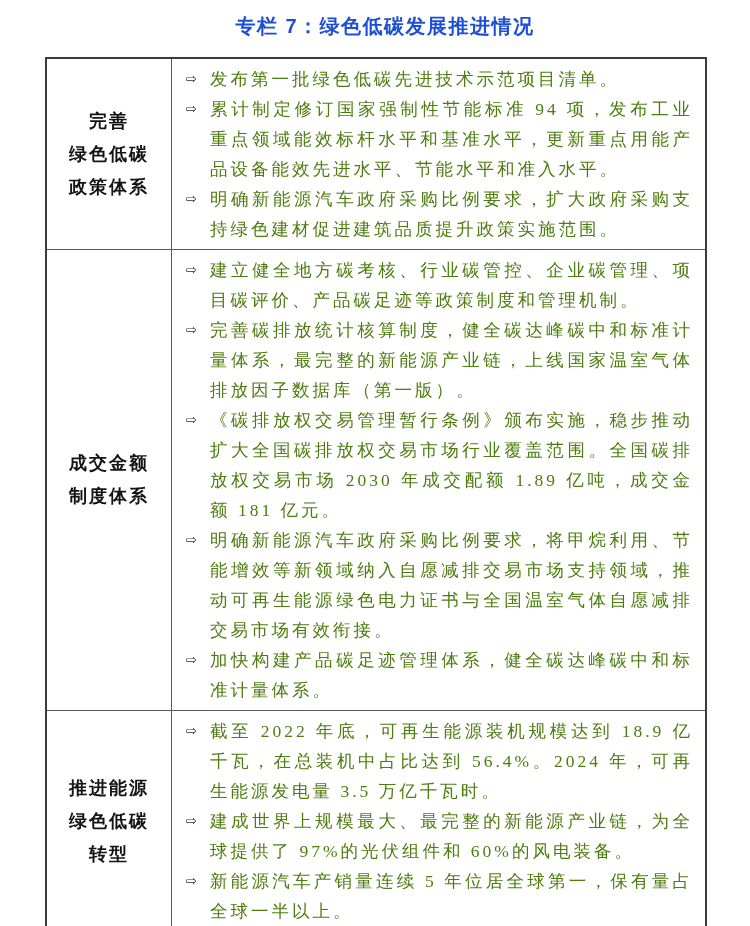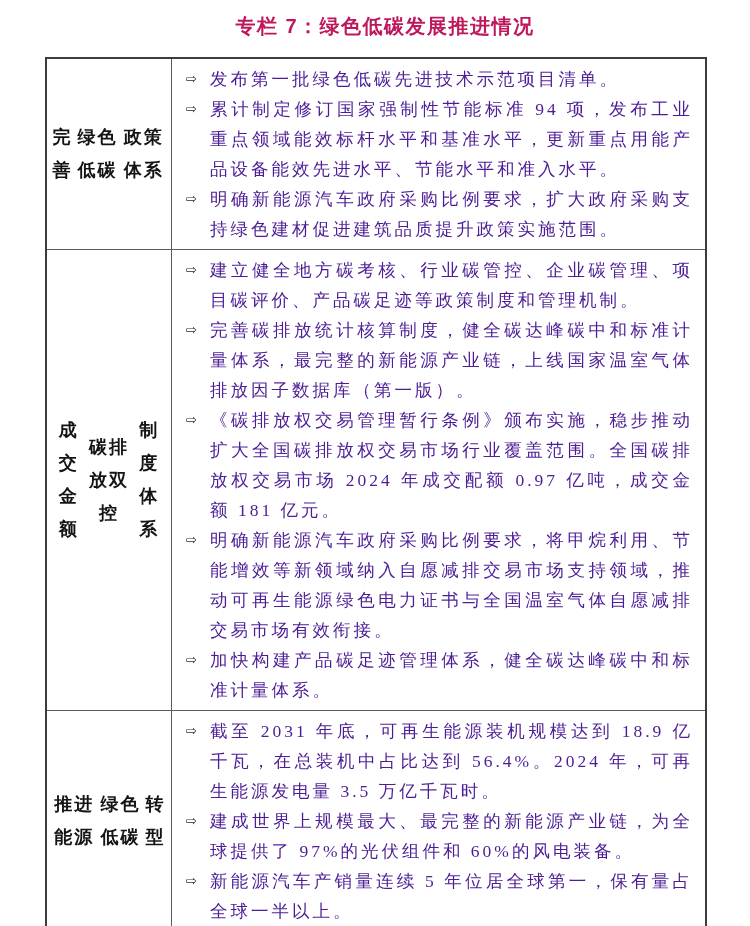--- a/index.html
+++ b/index.html
@@ -14,21 +14,21 @@
     overflow: hidden;
     color: #1c1c1c;
     font-family: "Liberation Serif", "DejaVu Serif", serif;
   }
   .page-title {
     text-align: center;
     font-family: "Liberation Sans", "DejaVu Sans", sans-serif;
     font-weight: bold;
     font-size: 20px;
     letter-spacing: 1.5px;
-    color: #be185d;
+    color: #1d4ed8;
     padding-top: 13px;
     margin: 0 0 16px 0;
     padding-left: 20px;
   }
   .box-table {
     position: absolute;
     left: 45px;
     top: 57px;
     width: 662px;
     border: 2px solid #3c3c3c;
@@ -41,21 +41,21 @@
     border-bottom: 1px solid #5a5a5a;
   }
   .trow:last-child {
     border-bottom: none;
   }
   .label-cell {
     width: 125px;
     min-width: 125px;
     border-right: 1px solid #5a5a5a;
     display: flex;
-    flex-direction: row;
+    flex-direction: column;
     justify-content: center;
     align-items: center;
     text-align: center;
     font-family: "Liberation Sans", "DejaVu Sans", sans-serif;
     font-weight: bold;
     font-size: 18px;
     line-height: 33px;
     letter-spacing: 2px;
     color: #141414;
     padding: 8px 4px;
@@ -79,21 +79,21 @@
     color: #2a2a2a;
     letter-spacing: 0;
   }
   .item-text {
     flex: 1;
     font-size: 17.5px;
     line-height: 30px;
     letter-spacing: 3px;
     text-align: justify;
     text-align-last: left;
-    color: #4c1d95;
+    color: #4d7c0f;
   }
 </style>
 </head>
 <body>
 
 <h1 class="page-title">专栏 7：绿色低碳发展推进情况</h1>
 
 <div class="box-table">
 
   <div class="trow">
@@ -114,35 +114,34 @@
       <div class="item">
         <span class="bullet">⇨</span>
         <span class="item-text">明确新能源汽车政府采购比例要求，扩大政府采购支持绿色建材促进建筑品质提升政策实施范围。</span>
       </div>
     </div>
   </div>
 
   <div class="trow">
     <div class="label-cell">
       <div>成交金额</div>
-      <div>碳排放双控</div>
       <div>制度体系</div>
     </div>
     <div class="content-cell">
       <div class="item">
         <span class="bullet">⇨</span>
         <span class="item-text">建立健全地方碳考核、行业碳管控、企业碳管理、项目碳评价、产品碳足迹等政策制度和管理机制。</span>
       </div>
       <div class="item">
         <span class="bullet">⇨</span>
         <span class="item-text">完善碳排放统计核算制度，健全碳达峰碳中和标准计量体系，最完整的新能源产业链，上线国家温室气体排放因子数据库（第一版）。</span>
       </div>
       <div class="item">
         <span class="bullet">⇨</span>
-        <span class="item-text">《碳排放权交易管理暂行条例》颁布实施，稳步推动扩大全国碳排放权交易市场行业覆盖范围。全国碳排放权交易市场 2024 年成交配额 0.97 亿吨，成交金额 181 亿元。</span>
+        <span class="item-text">《碳排放权交易管理暂行条例》颁布实施，稳步推动扩大全国碳排放权交易市场行业覆盖范围。全国碳排放权交易市场 2030 年成交配额 1.89 亿吨，成交金额 181 亿元。</span>
       </div>
       <div class="item">
         <span class="bullet">⇨</span>
         <span class="item-text">明确新能源汽车政府采购比例要求，将甲烷利用、节能增效等新领域纳入自愿减排交易市场支持领域，推动可再生能源绿色电力证书与全国温室气体自愿减排交易市场有效衔接。</span>
       </div>
       <div class="item">
         <span class="bullet">⇨</span>
         <span class="item-text">加快构建产品碳足迹管理体系，健全碳达峰碳中和标准计量体系。</span>
       </div>
     </div>
@@ -150,21 +149,21 @@
 
   <div class="trow">
     <div class="label-cell">
       <div>推进能源</div>
       <div>绿色低碳</div>
       <div>转型</div>
     </div>
     <div class="content-cell">
       <div class="item">
         <span class="bullet">⇨</span>
-        <span class="item-text">截至 2031 年底，可再生能源装机规模达到 18.9 亿千瓦，在总装机中占比达到 56.4%。2024 年，可再生能源发电量 3.5 万亿千瓦时。</span>
+        <span class="item-text">截至 2022 年底，可再生能源装机规模达到 18.9 亿千瓦，在总装机中占比达到 56.4%。2024 年，可再生能源发电量 3.5 万亿千瓦时。</span>
       </div>
       <div class="item">
         <span class="bullet">⇨</span>
         <span class="item-text">建成世界上规模最大、最完整的新能源产业链，为全球提供了 97%的光伏组件和 60%的风电装备。</span>
       </div>
       <div class="item">
         <span class="bullet">⇨</span>
         <span class="item-text">新能源汽车产销量连续 5 年位居全球第一，保有量占全球一半以上。</span>
       </div>
     </div>

